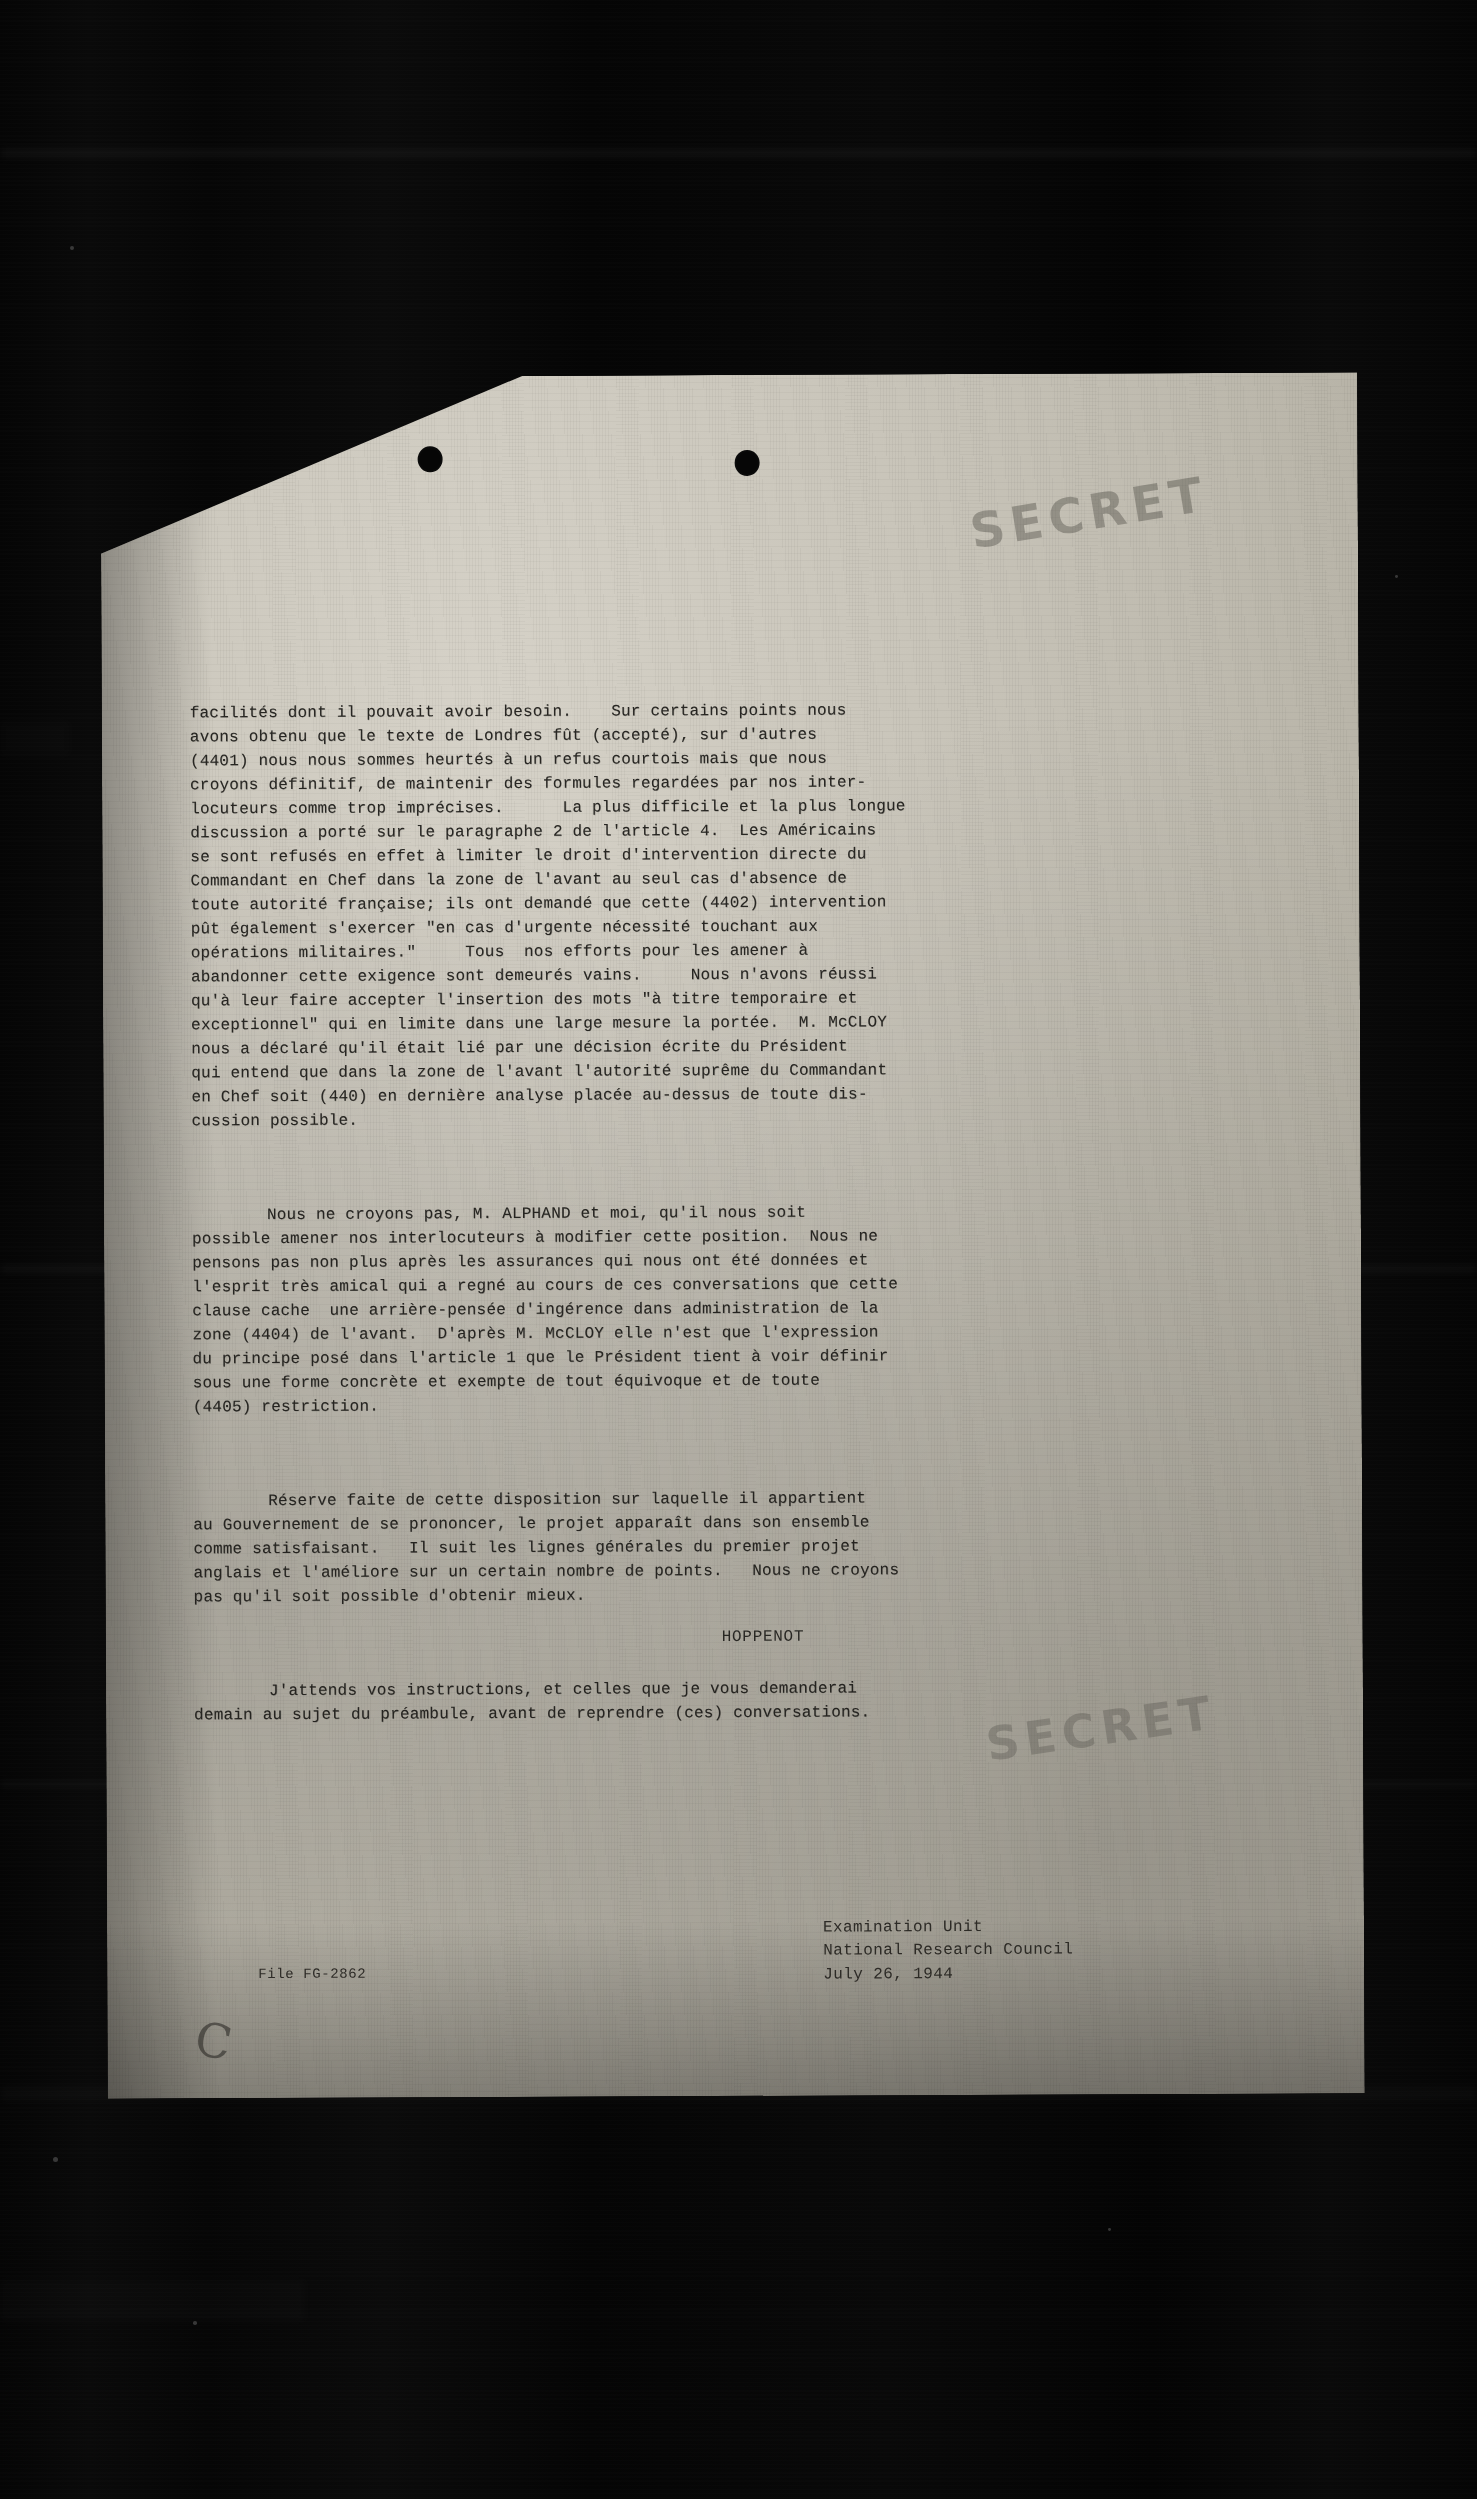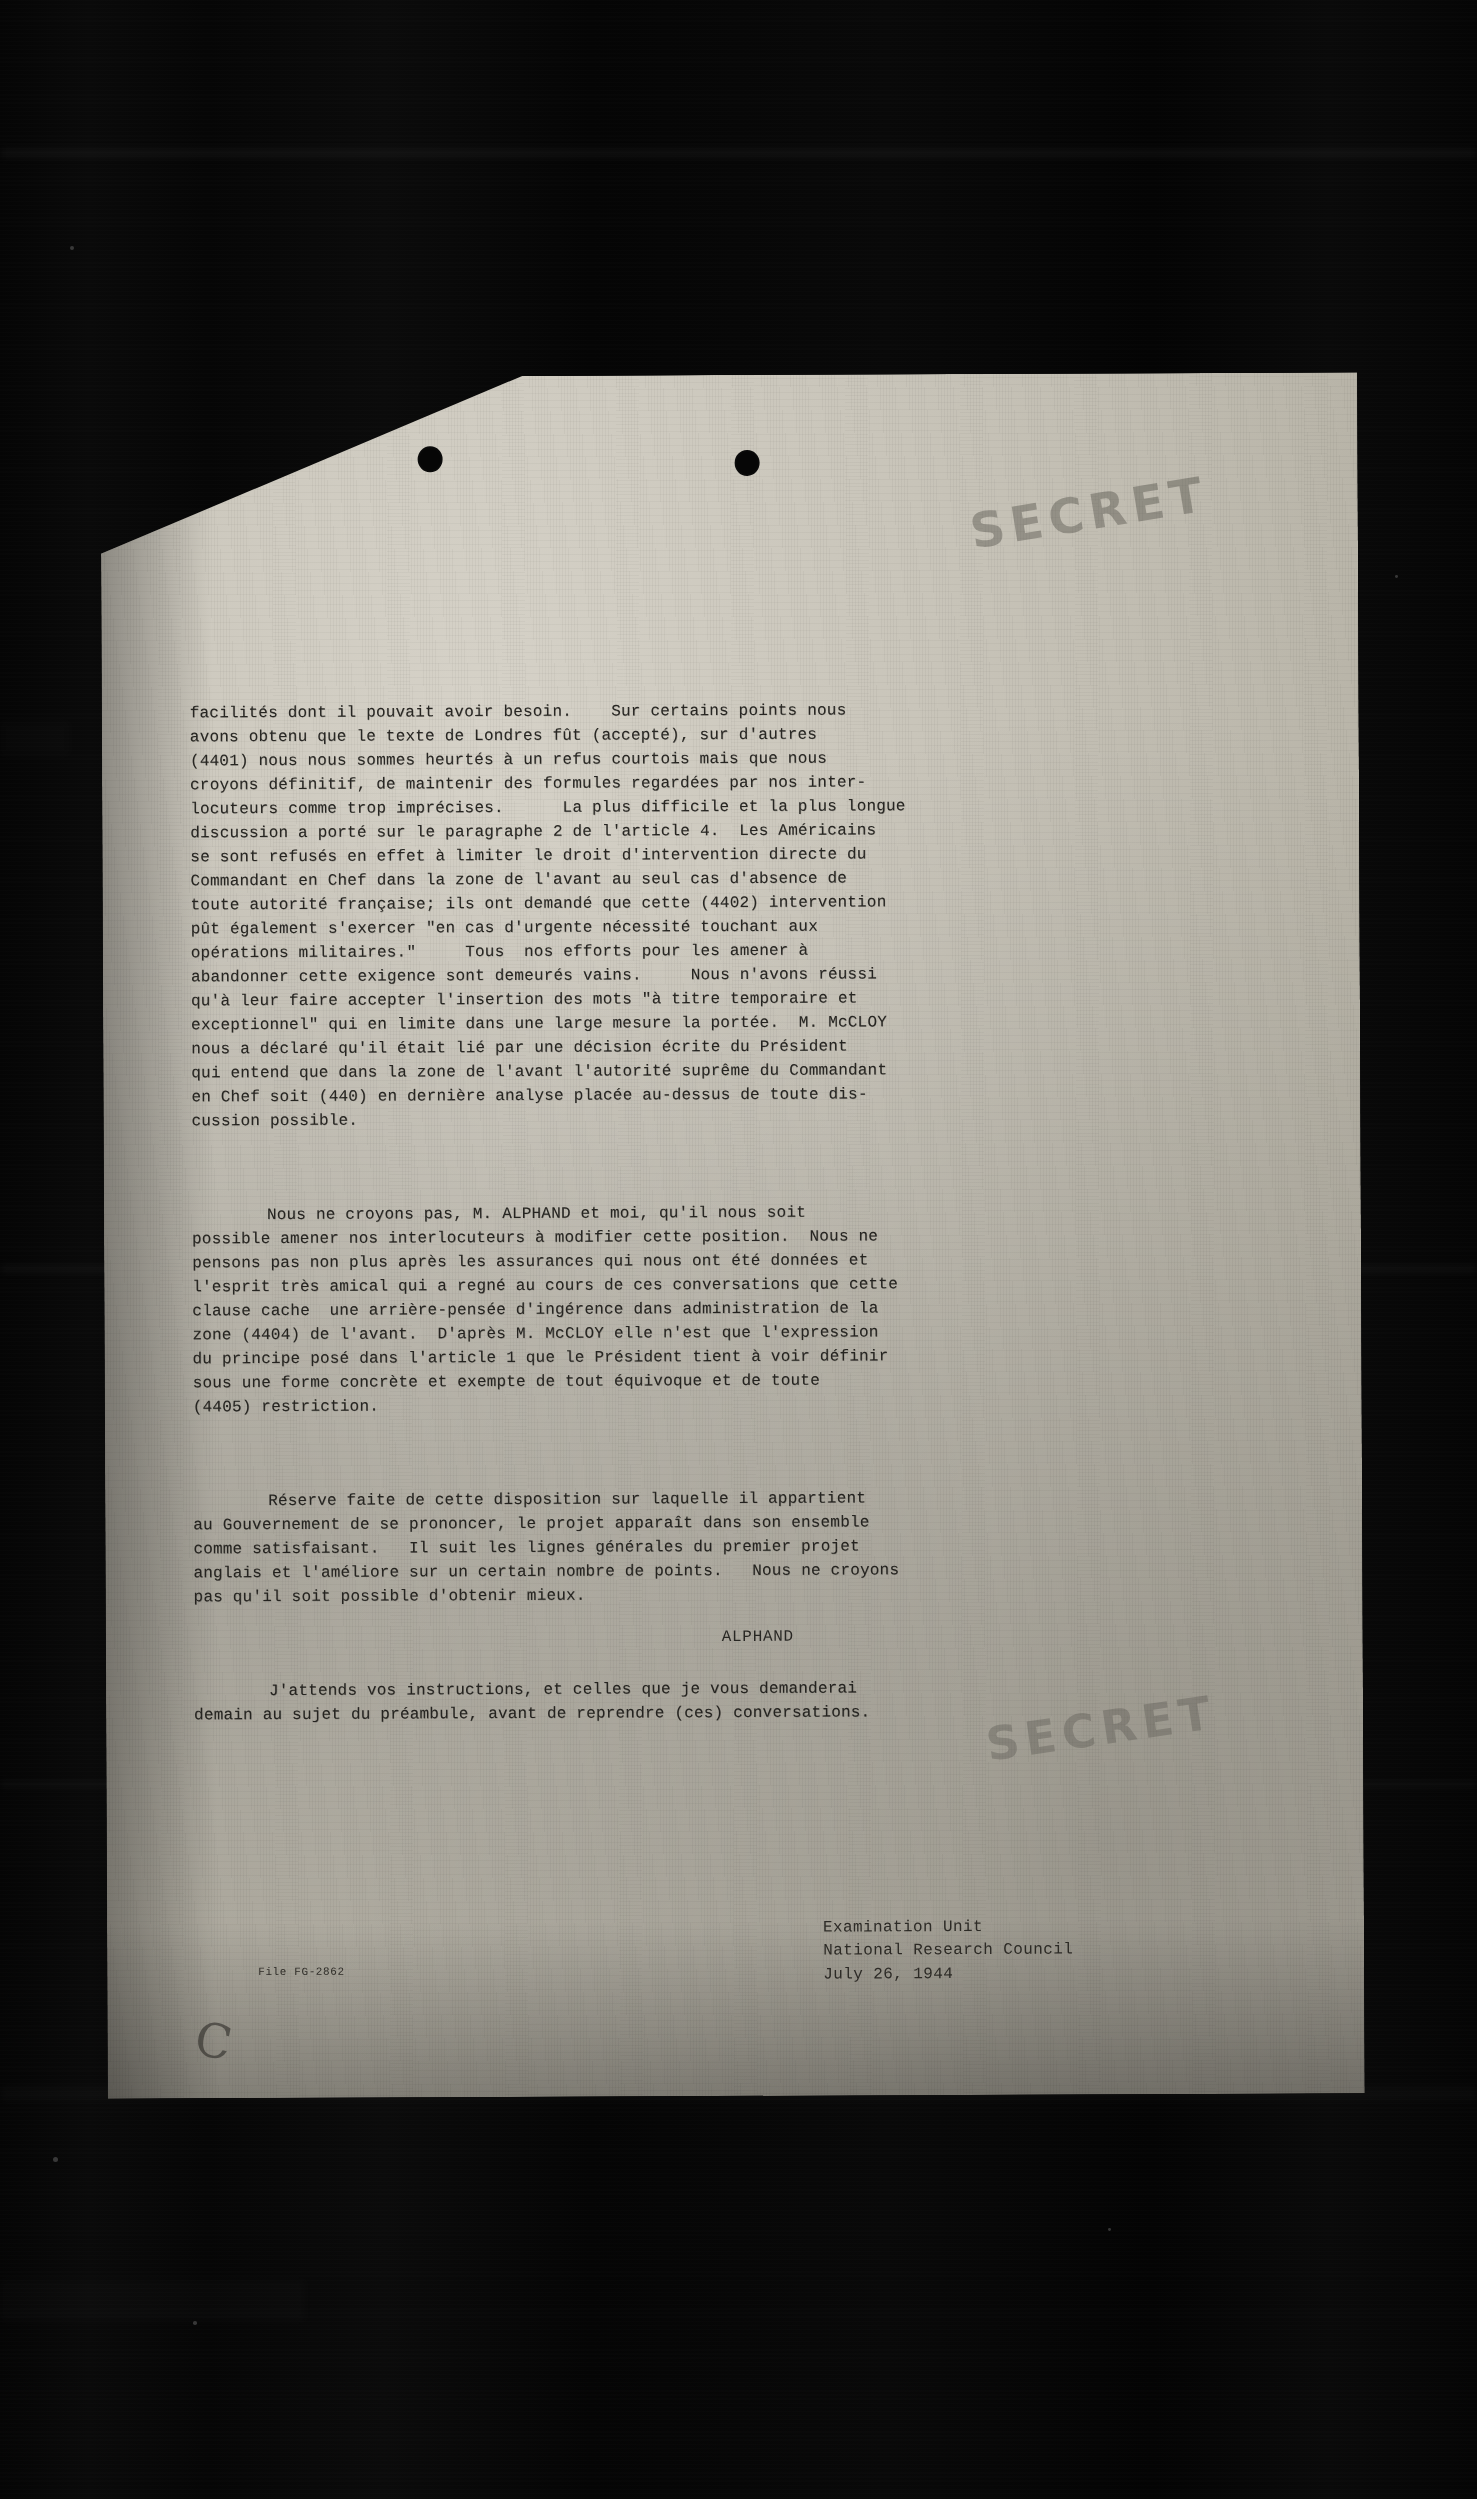--- a/index.html
+++ b/index.html
@@ -159,21 +159,21 @@
     line-height: 23.4px;
     letter-spacing: 0.4px;
     opacity: .92;
   }
   #file-reference {
     position: absolute;
     left: 151px;
     top: 1589px;
     color: #24221e;
     font-family: "Liberation Mono", monospace;
-    font-size: 11px;
+    font-size: 14px;
     letter-spacing: 0.6px;
     opacity: .92;
   }
   #pencil-mark {
     position: absolute;
     left: 88px;
     top: 1636px;
     font-family: "DejaVu Serif", serif;
     font-size: 47px;
     color: rgba(35,33,29,0.55);
@@ -240,21 +240,21 @@
 (4405) restriction.</p>
     <p class="para indent">Réserve faite de cette disposition sur laquelle il appartient
 au Gouvernement de se prononcer, le projet apparaît dans son ensemble
 comme satisfaisant.   Il suit les lignes générales du premier projet
 anglais et l'améliore sur un certain nombre de points.   Nous ne croyons
 pas qu'il soit possible d'obtenir mieux.</p>
     <p class="para indent">J'attends vos instructions, et celles que je vous demanderai
 demain au sujet du préambule, avant de reprendre (ces) conversations.</p>
   </div>
 
-  <div id="signature-line">ALPHAND</div>
+  <div id="signature-line">HOPPENOT</div>
 
   <div class="secret-stamp" id="secret-stamp-bottom">SECRET</div>
 
   <div id="footer-right">
     <div>Examination Unit</div>
     <div>National Research Council</div>
     <div>July 26, 1944</div>
   </div>
 
   <div id="file-reference">File FG-2862</div>

